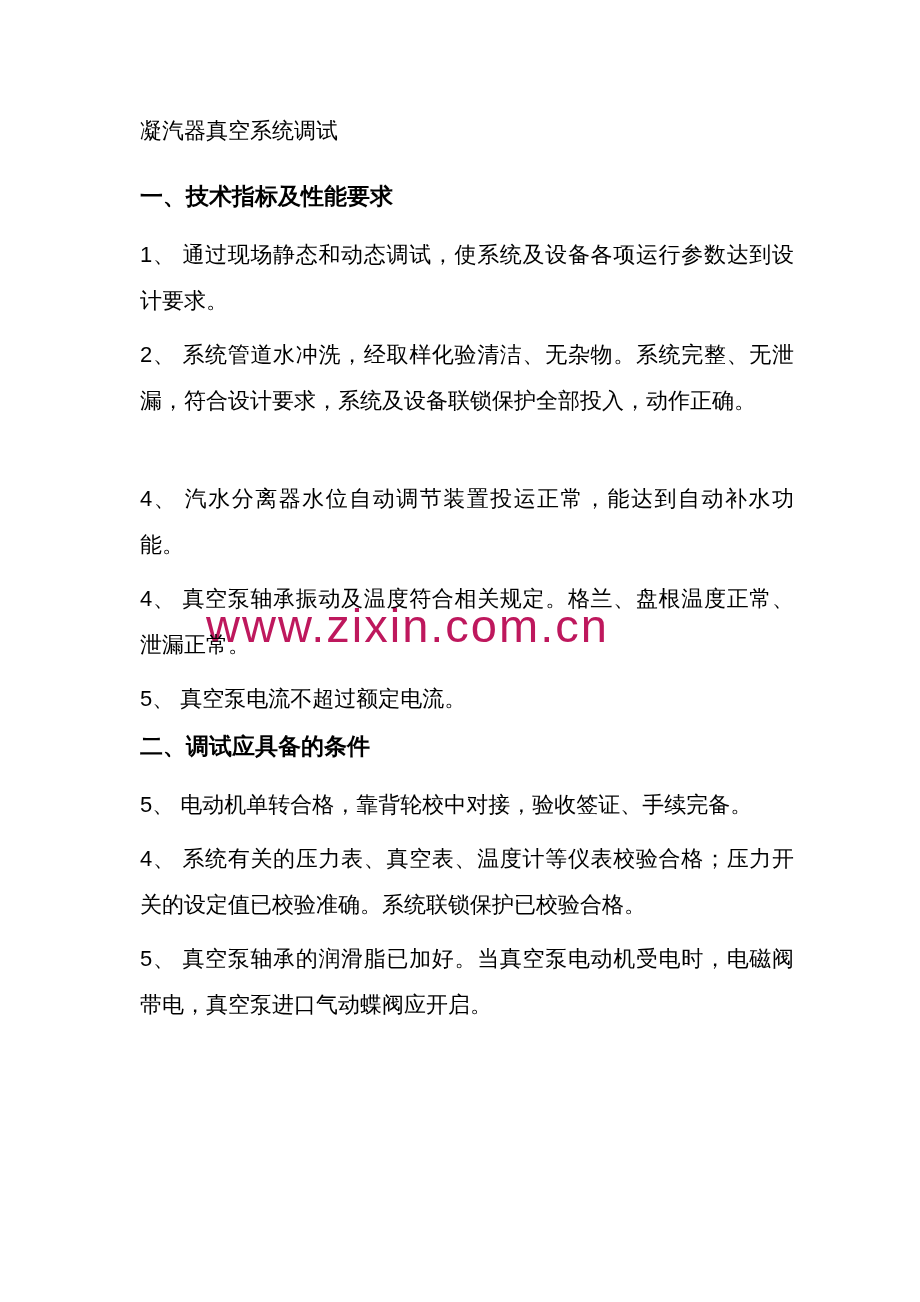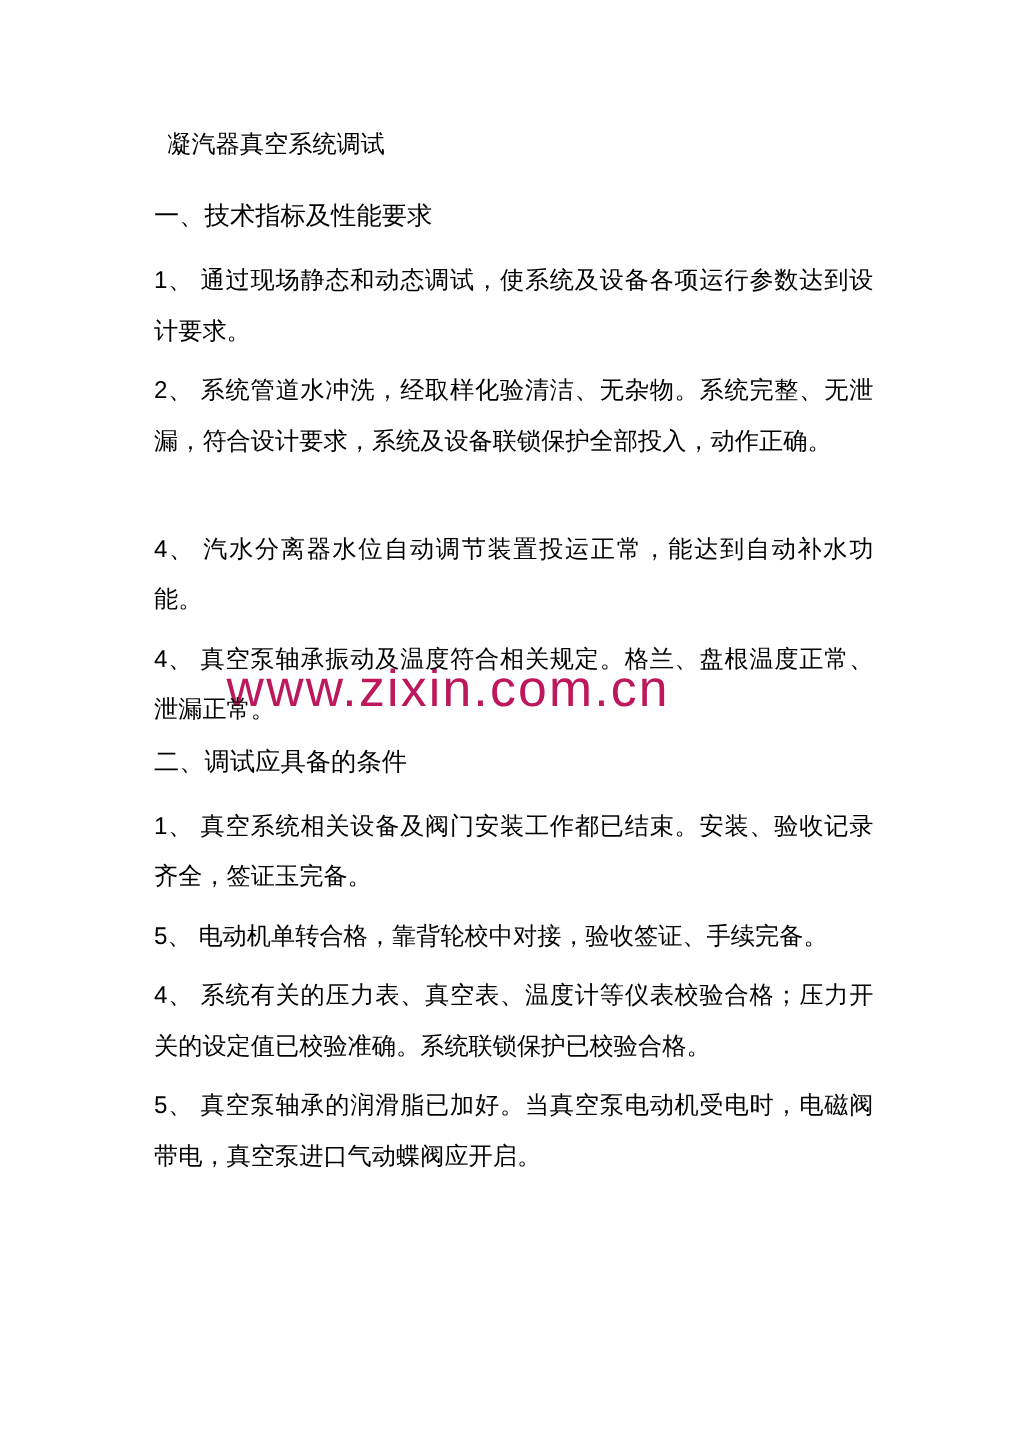--- a/index.html
+++ b/index.html
@@ -18,27 +18,27 @@
     position: relative;
     box-sizing: border-box;
     width: 920px;
     height: 1302px;
     padding: 116px 126px 40px 140px;
   }
   .doc-title {
     font-size: 22px;
     font-weight: 400;
     line-height: 30px;
-    margin: 0 0 34px 12px;
+    margin: 0 0 34px 0;
     position: relative;
     z-index: 1;
   }
   .section-heading {
     font-size: 23px;
-    font-weight: 400;
+    font-weight: 700;
     line-height: 32px;
     margin: 5px 0 20px 0;
     position: relative;
     z-index: 1;
   }
   .para {
     font-size: 22px;
     font-weight: 400;
     line-height: 46px;
     text-align: justify;
@@ -70,21 +70,21 @@
   <div class="watermark">www.zixin.com.cn</div>
 
   <p class="doc-title">凝汽器真空系统调试</p>
 
   <h2 class="section-heading">一、技术指标及性能要求</h2>
 
   <p class="para">1、 通过现场静态和动态调试，使系统及设备各项运行参数达到设计要求。</p>
   <p class="para gap-after">2、 系统管道水冲洗，经取样化验清洁、无杂物。系统完整、无泄漏，符合设计要求，系统及设备联锁保护全部投入，动作正确。</p>
   <p class="para">4、 汽水分离器水位自动调节装置投运正常，能达到自动补水功能。</p>
   <p class="para">4、 真空泵轴承振动及温度符合相关规定。格兰、盘根温度正常、泄漏正常。</p>
+  <p class="para">5、 真空泵电流不超过额定电流。</p>
 
   <h2 class="section-heading">二、调试应具备的条件</h2>
 
-  <p class="para">1、 真空系统相关设备及阀门安装工作都已结束。安装、验收记录齐全，签证玉完备。</p>
   <p class="para">5、 电动机单转合格，靠背轮校中对接，验收签证、手续完备。</p>
   <p class="para">4、 系统有关的压力表、真空表、温度计等仪表校验合格；压力开关的设定值已校验准确。系统联锁保护已校验合格。</p>
   <p class="para">5、 真空泵轴承的润滑脂已加好。当真空泵电动机受电时，电磁阀带电，真空泵进口气动蝶阀应开启。</p>
 
 </div>
 
 </body></html>

